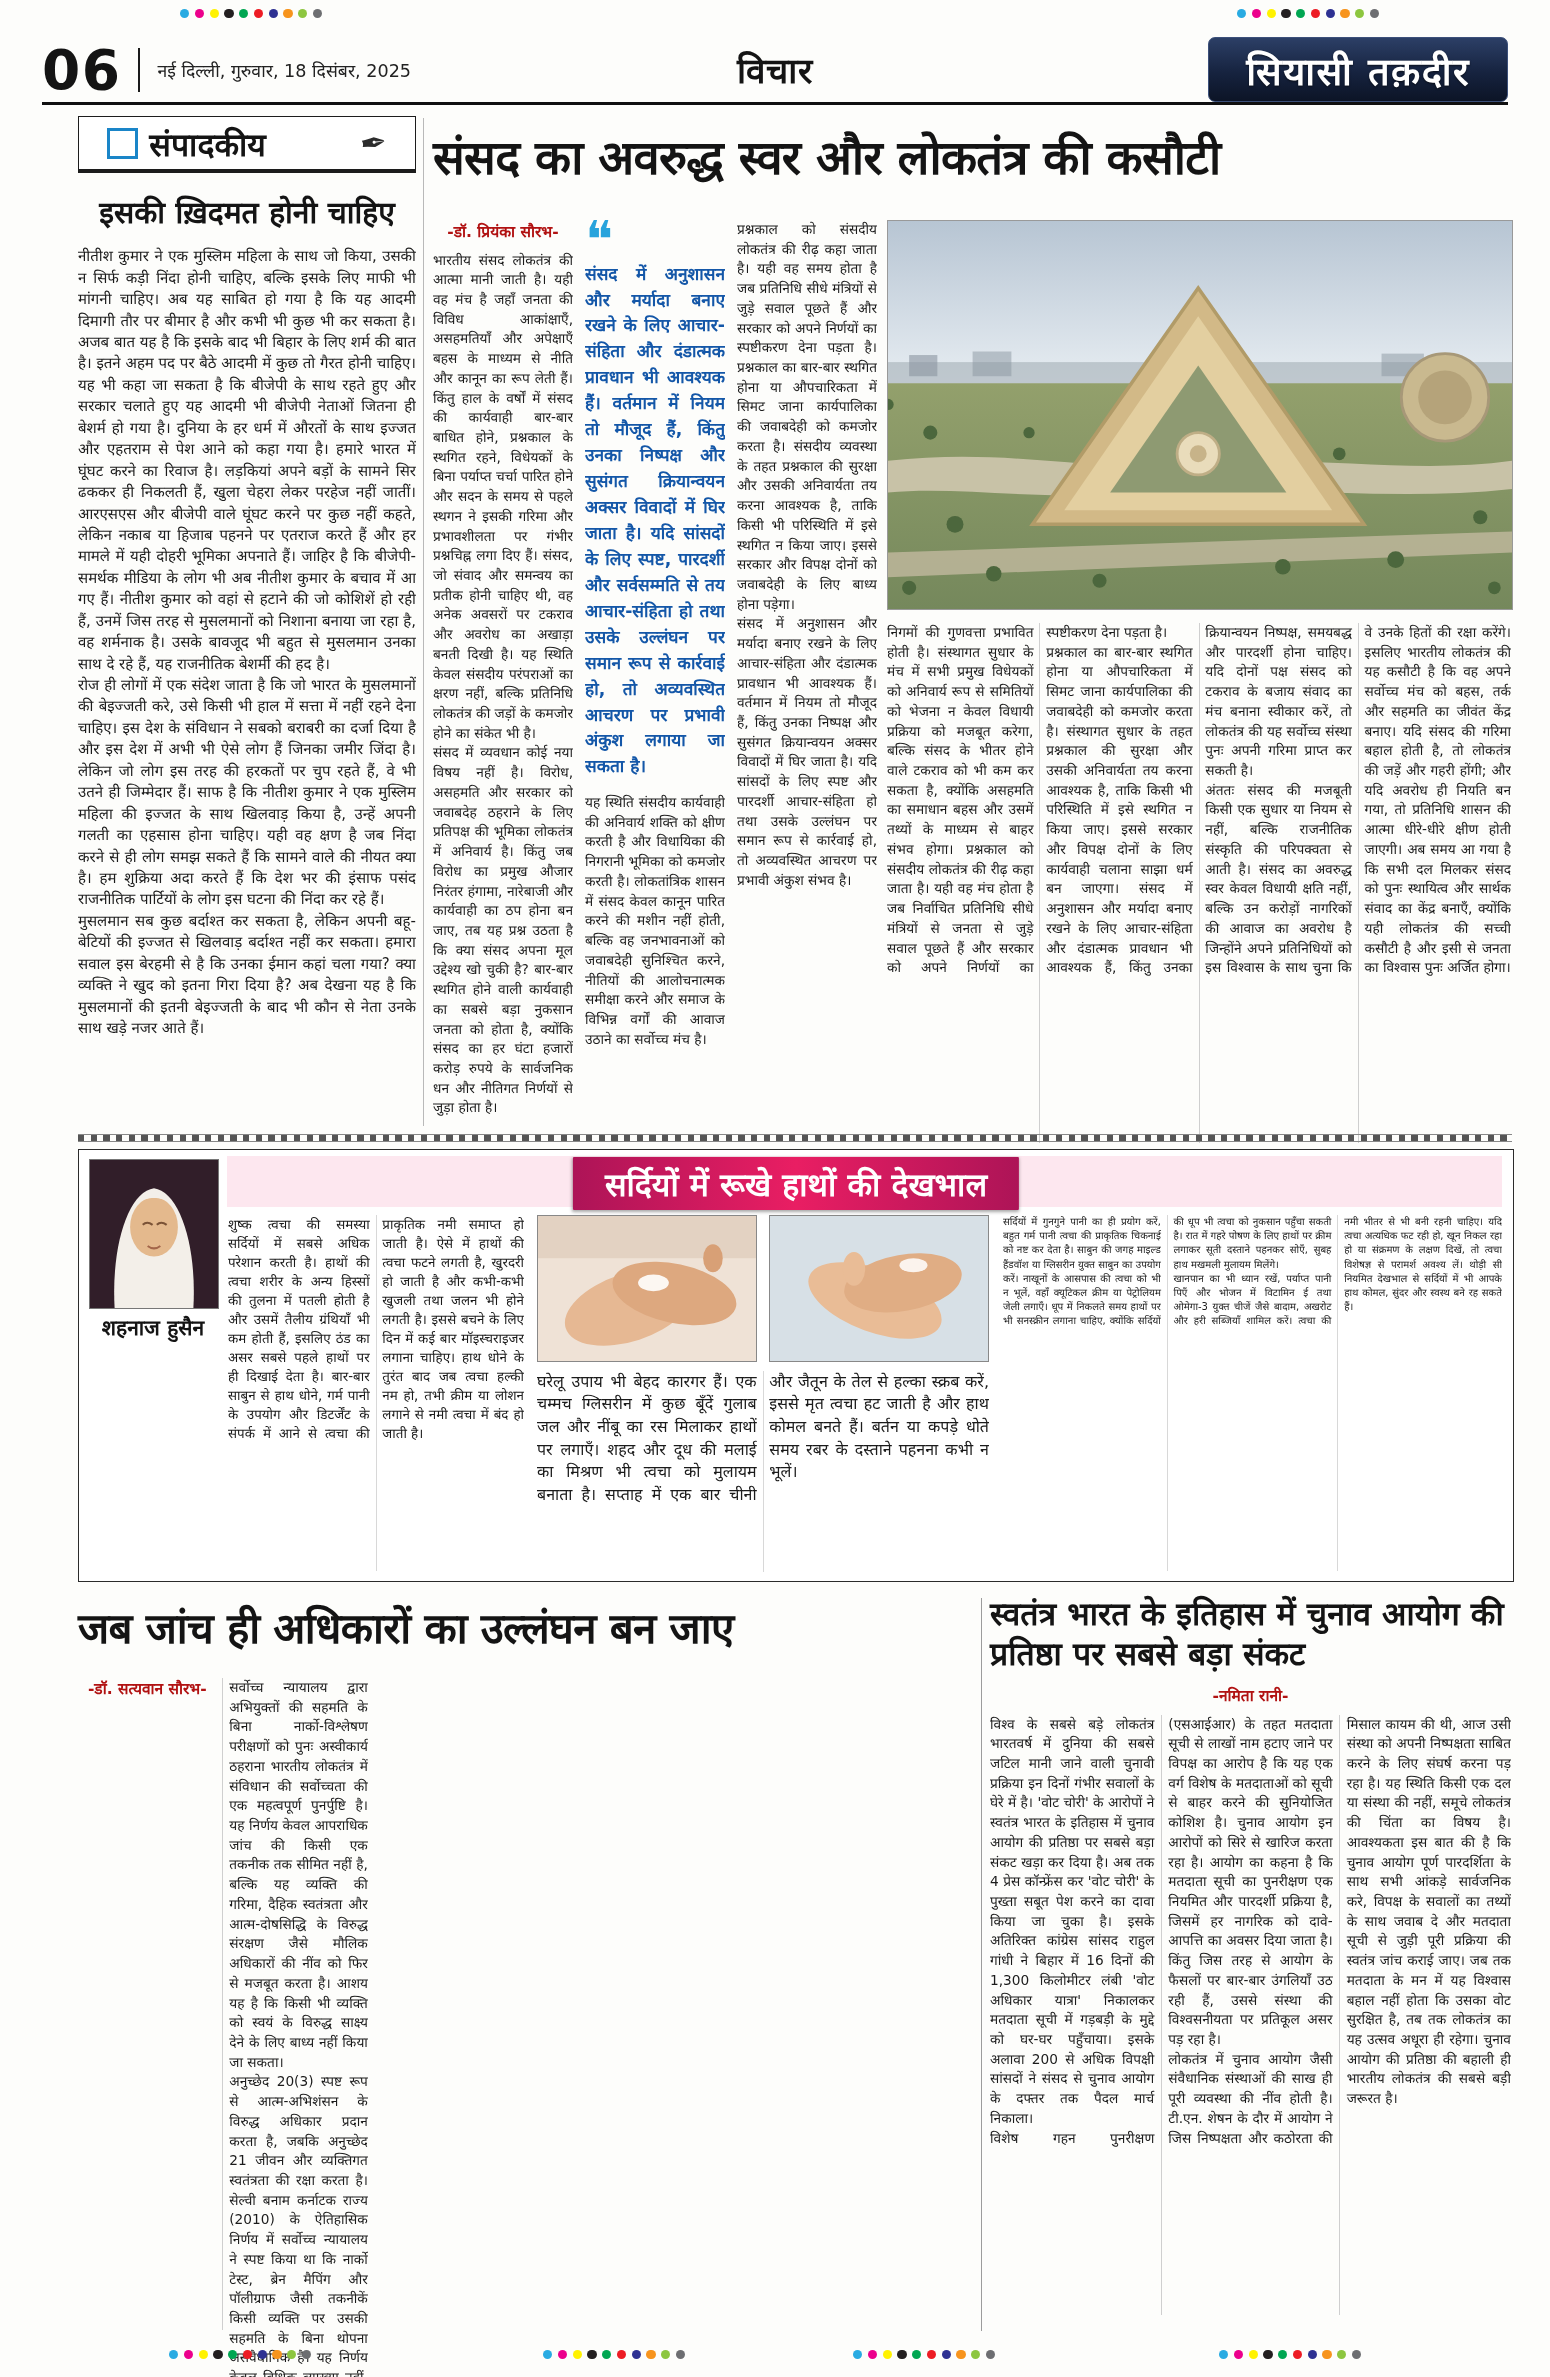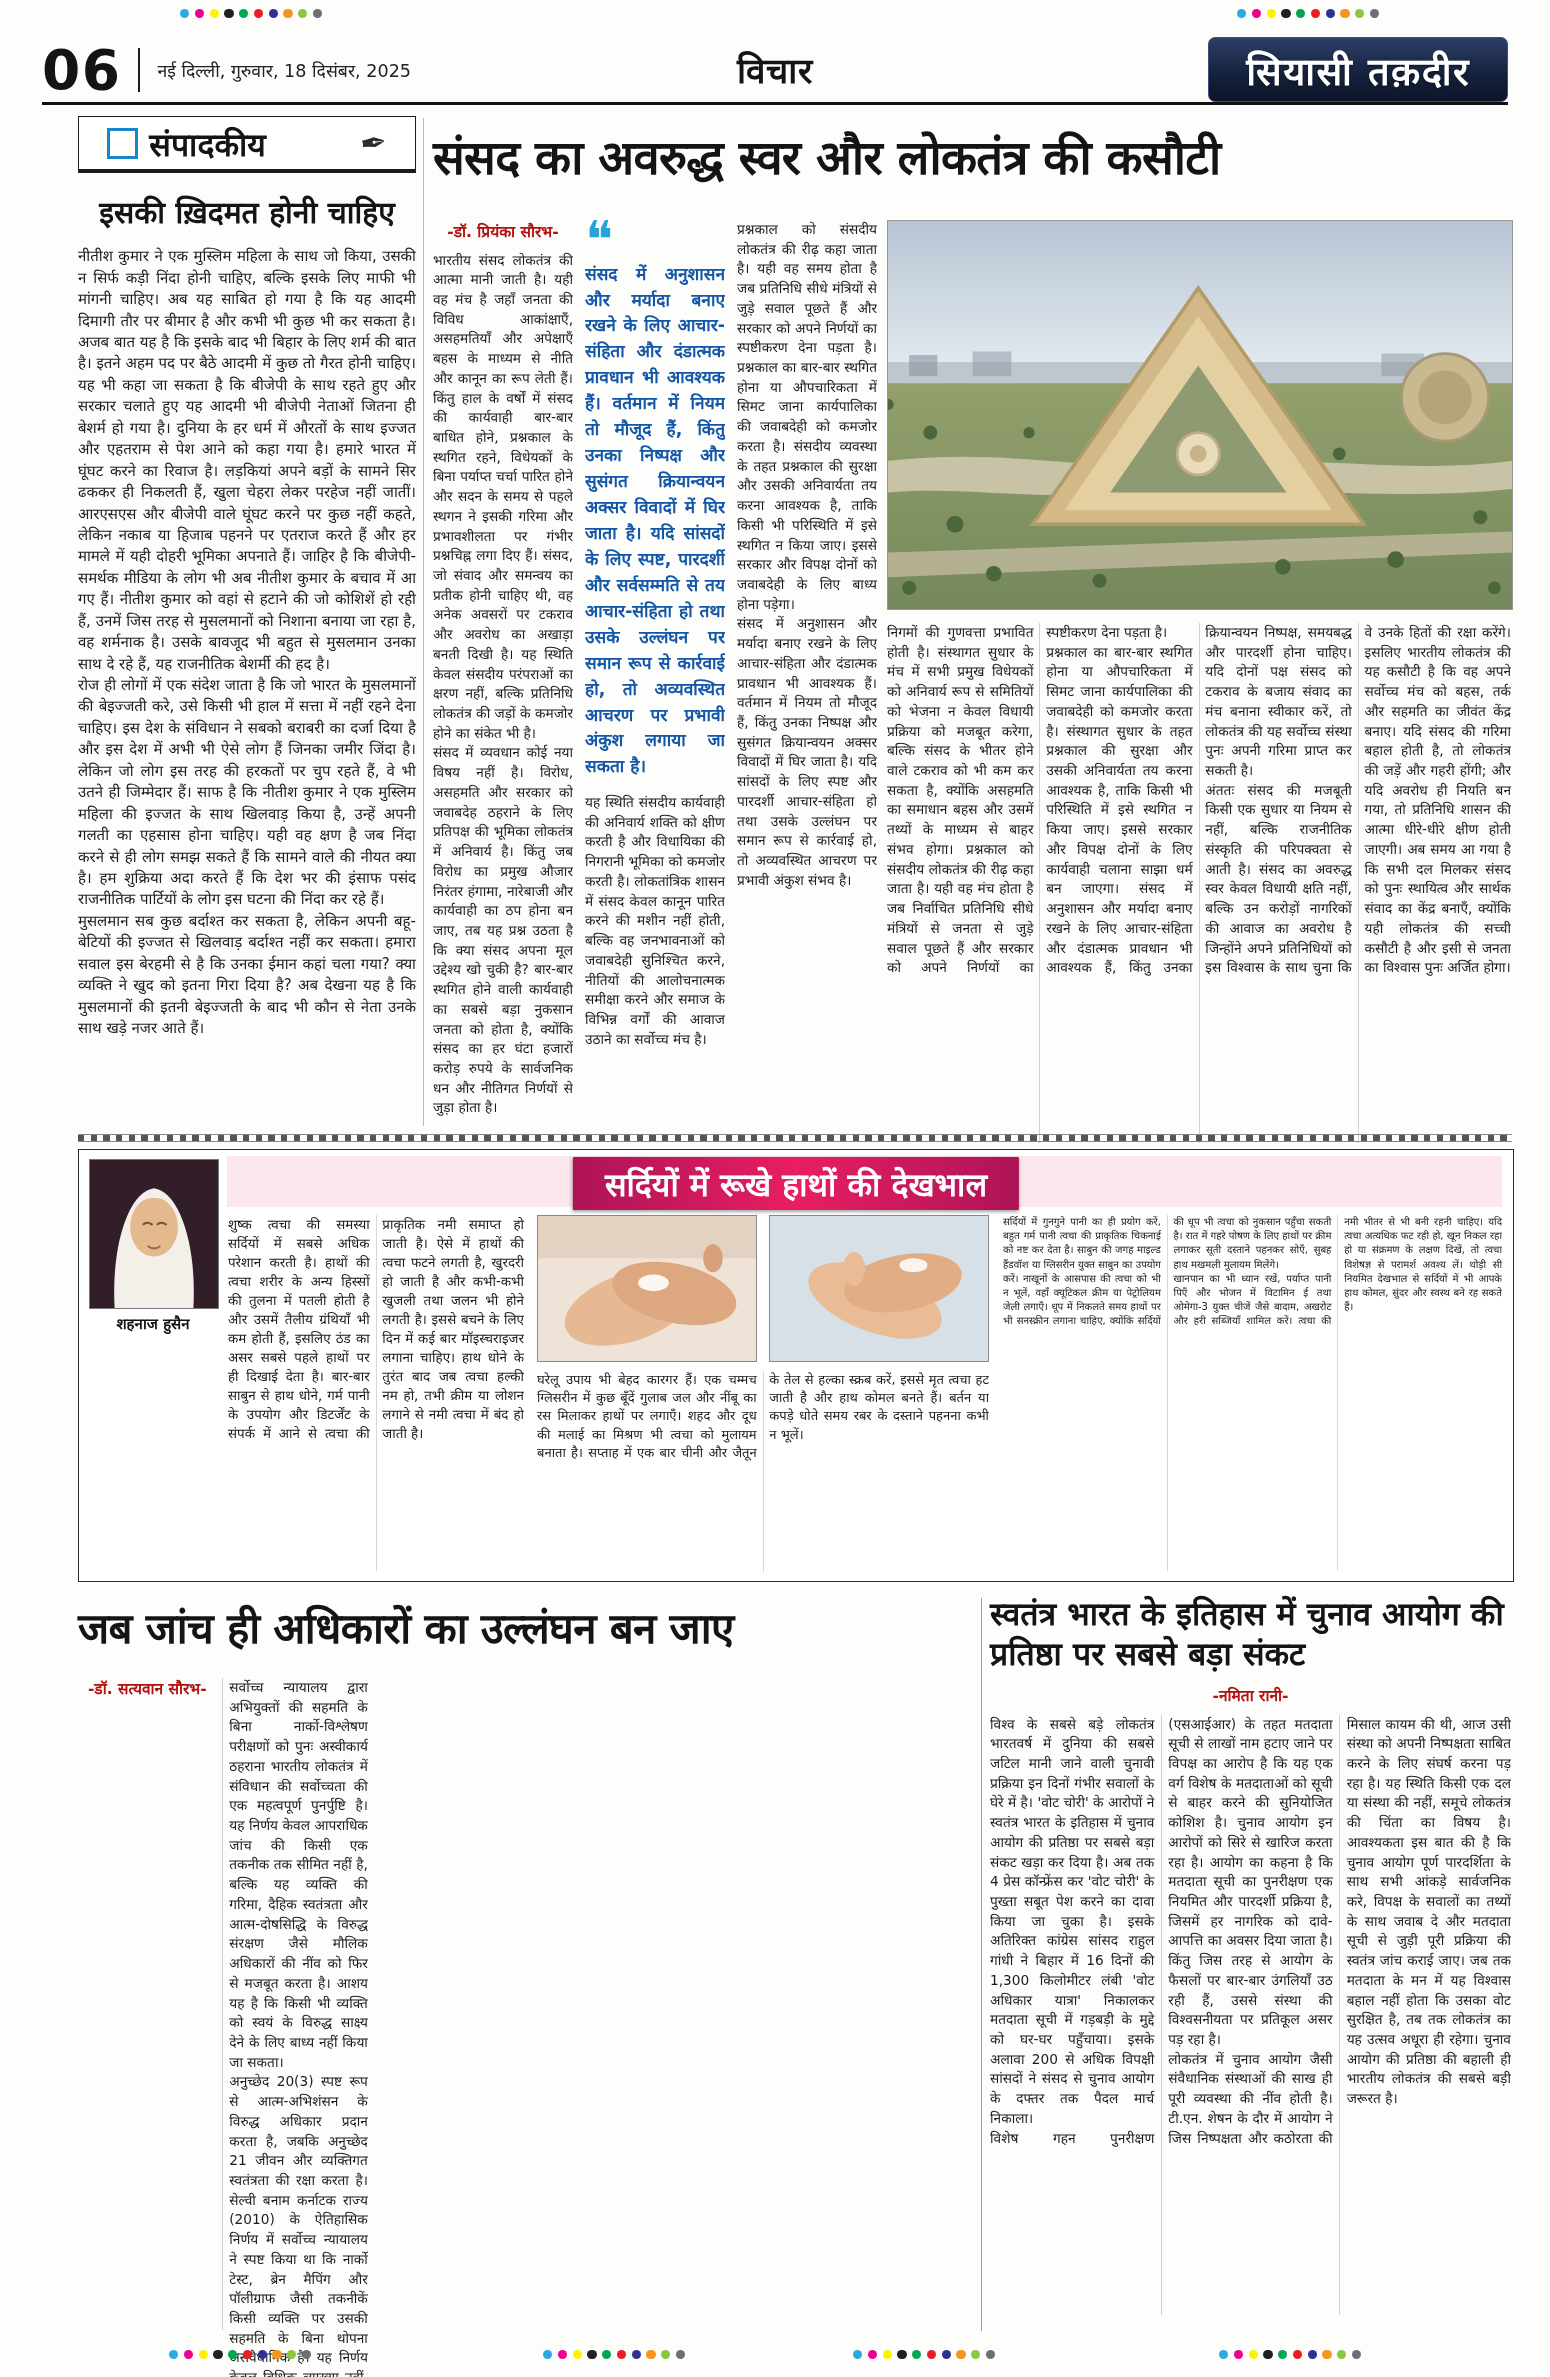--- a/index.html
+++ b/index.html
@@ -81,27 +81,27 @@
   }
   .feature-tint{position:absolute;left:148px;top:5.6px;width:1275px;height:51px;background:#fde7ef;}
   .feature-title{
     position:absolute;left:50%;top:7px;transform:translateX(-50%);
     background:linear-gradient(90deg,#ad1457,#e91e63 50%,#ad1457);
     color:#fff;font-size:32px;font-weight:bold;padding:5px 32px;border-radius:1px;
     white-space:nowrap;box-shadow:0 1.4px 3.5px rgba(0,0,0,.35);
   }
   .author-zone{position:absolute;left:10px;top:8.5px;width:128px;}
   .author-photo{width:128px;height:148px;border:0.7px solid #777;display:block;}
-  .author-caption{font-size:15px;font-weight:bold;text-align:center;margin-top:4.2px;}
+  .author-caption{font-size:21px;font-weight:bold;text-align:center;margin-top:4.2px;}
   .author-zone .body-text{font-size:13px;line-height:1.42;margin-top:5.6px;height:225px;}
   .fz-a{position:absolute;left:149px;top:65px;width:296px;height:356px;column-count:2;column-gap:12.7px;column-rule:0.7px solid #d8d8d8;font-size:13.4px;line-height:1.42;}
   .fz-b{position:absolute;left:458px;top:65px;width:452px;}
   .hand-photos{display:flex;gap:11.3px;}
   .hand-photo{width:220px;height:145px;border:0.7px solid #888;display:block;}
-  .fz-b .body-text{margin-top:8.5px;height:201px;column-count:2;column-gap:12.7px;column-rule:0.7px solid #d8d8d8;font-size:13px;line-height:1.42;}
+  .fz-b .body-text{margin-top:8.5px;height:201px;column-count:2;column-gap:12.7px;column-rule:0.7px solid #d8d8d8;font-size:16px;line-height:1.42;}
   .fz-c{position:absolute;left:924px;top:65px;width:499px;height:356px;column-count:3;column-gap:12.7px;column-rule:0.7px solid #d8d8d8;font-size:10px;line-height:1.42;}
   
   #investigation{position:absolute;left:78px;top:1598px;width:895px;height:736px;}
   .inv-headline{font-size:42px;font-weight:bold;letter-spacing:-0.7px;}
   .inv-body{
     margin-top:23px;height:652px;
     column-count:6;column-gap:12.7px;column-rule:0.7px solid #cfcfcf;
     font-size:13.7px;line-height:1.44;
   }
   #election{position:absolute;left:990px;top:1594px;width:521px;height:740px;}

